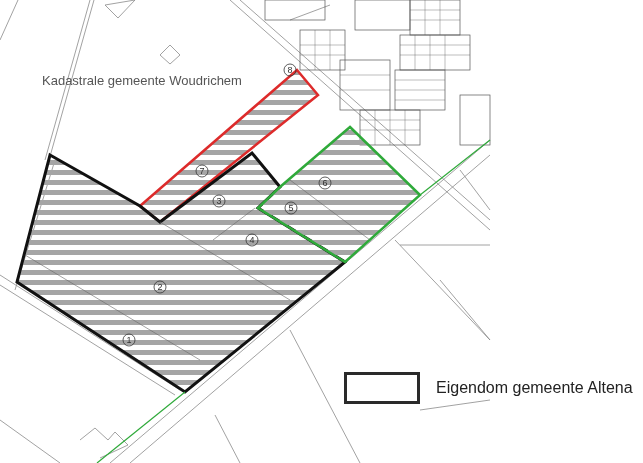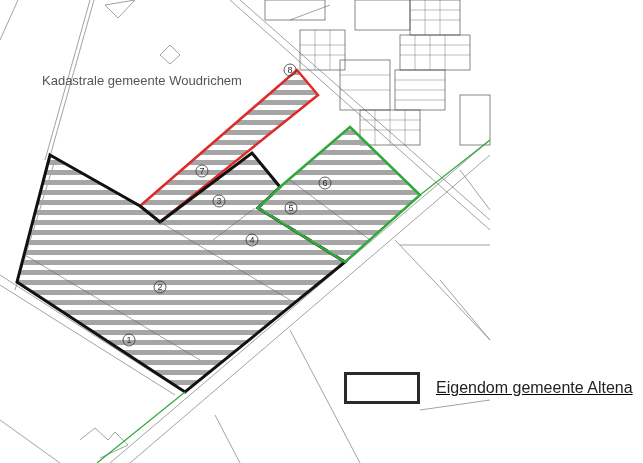--- a/index.html
+++ b/index.html
@@ -1,19 +1,19 @@
 <!DOCTYPE html>
 <html><head>
 <meta charset="utf-8">
 <style>
   html,body{margin:0;padding:0;background:#fff;}
   body{width:643px;height:463px;position:relative;overflow:hidden;font-family:"Liberation Sans",sans-serif;}
   #map{position:absolute;left:0;top:0;width:643px;height:463px;}
   .map-label{position:absolute;font-size:13px;color:#555;white-space:nowrap;}
-  .legend{position:absolute;left:344px;top:366px;text-decoration:underline;}
+  .legend{position:absolute;left:344px;top:366px;}
   .legend-row{display:flex;align-items:center;height:44px;}
   .legend-swatch{width:76px;height:32px;box-sizing:border-box;background:#fff;margin-right:16px;}
   .sw-black{border:3px solid #2a2a2a;}
   .sw-mixed{border:3px solid #3fa74a;border-top-color:#d86a6a;border-right-color:#d86a6a;}
   .legend-label{font-size:16px;color:#222;white-space:nowrap;}
   .pnum{font-size:9px;fill:#333;font-family:"Liberation Sans",sans-serif;}
 </style>
 </head>
 <body>
 

